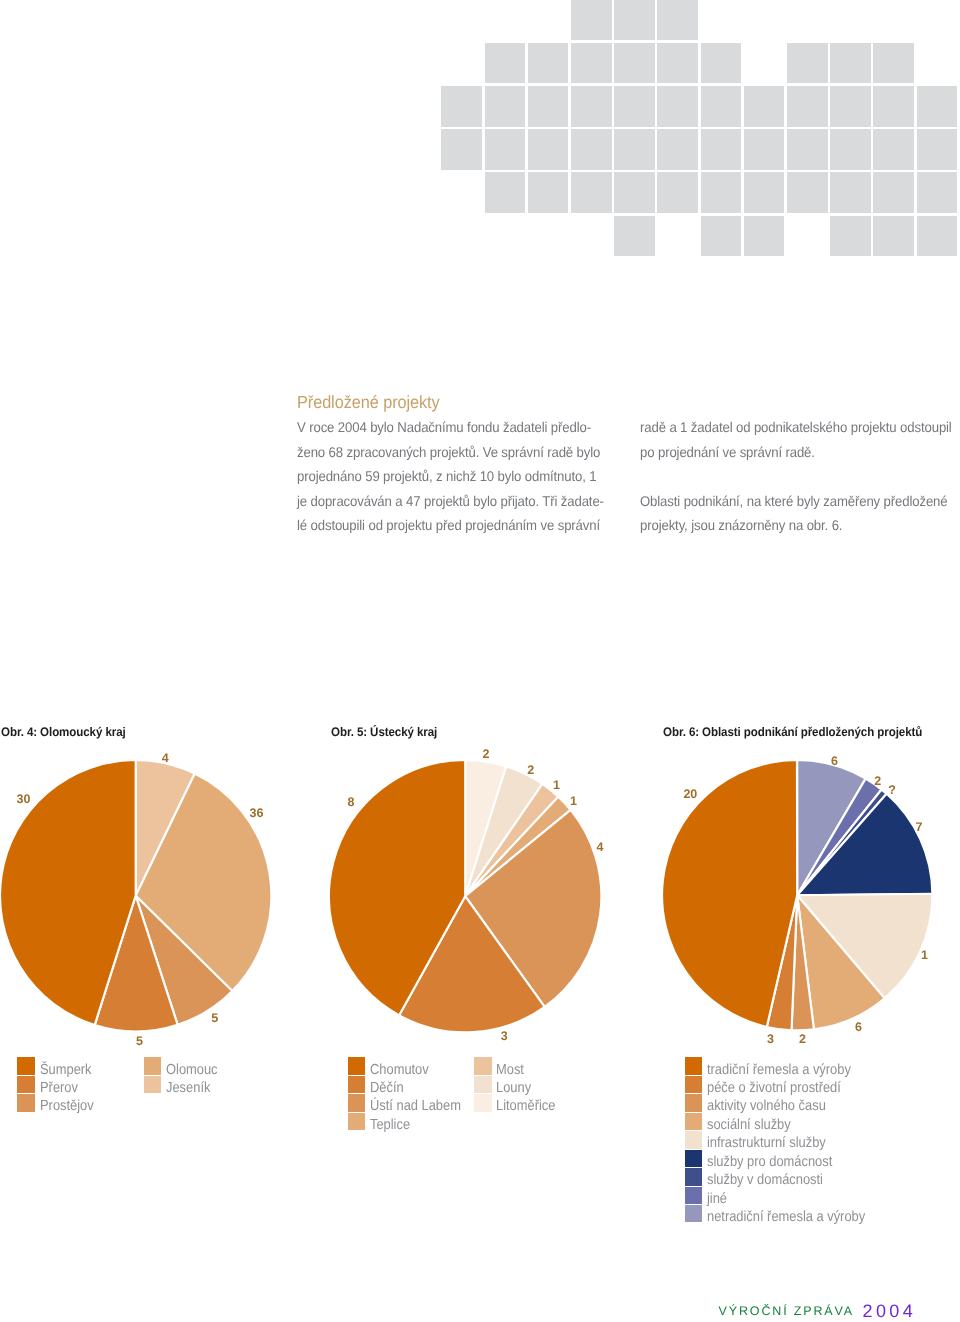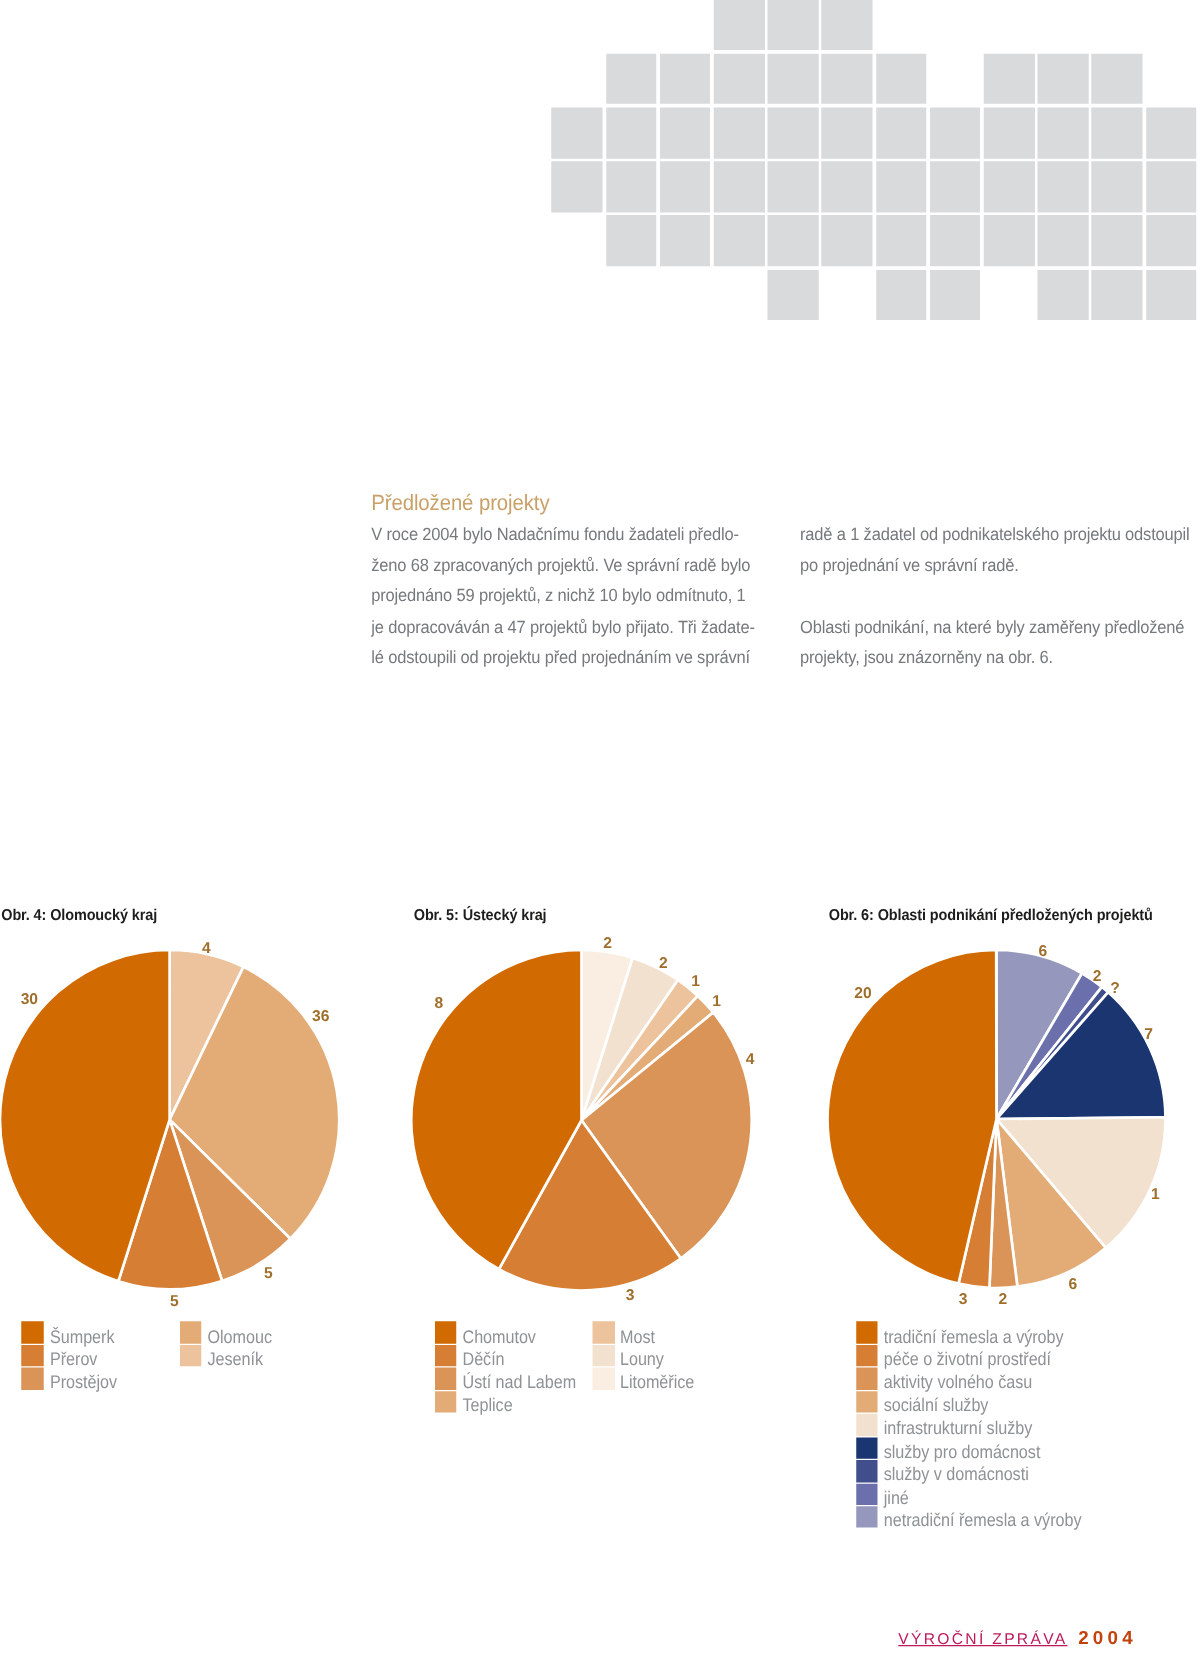--- a/index.html
+++ b/index.html
@@ -22,22 +22,22 @@
   
   .chart-title{position:absolute;font-size:12.55px;font-weight:bold;color:#1d1d1b;white-space:nowrap;letter-spacing:-0.1px;
        transform:scaleX(0.922);transform-origin:0 0;}
   .pie{position:absolute;}
   .vlabel{position:absolute;font-size:12.5px;font-weight:bold;color:#9f6e2b;white-space:nowrap;line-height:12.1px;}
   .lg-sw{position:absolute;width:17px;height:17px;}
   .lg-tx{position:absolute;font-size:14.6px;color:#8e9195;white-space:nowrap;letter-spacing:-0.02px;
        transform:scaleX(0.885);transform-origin:0 0;}
 
   
-  .ft-label{position:absolute;font-size:12.5px;letter-spacing:1.85px;color:#be185d;white-space:nowrap;line-height:12.5px;text-decoration:underline;}
-  .ft-year{position:absolute;font-size:15px;font-weight:bold;letter-spacing:3.4px;color:#c2410c;white-space:nowrap;line-height:12.5px;}
+  .ft-label{position:absolute;font-size:12.5px;letter-spacing:1.85px;color:#15803d;white-space:nowrap;line-height:12.5px;}
+  .ft-year{position:absolute;font-size:18px;font-weight:normal;letter-spacing:3.4px;color:#6d28d9;white-space:nowrap;line-height:12.5px;}
   .ft-page{position:absolute;font-size:12.5px;font-weight:bold;letter-spacing:1.05px;color:#cd7820;white-space:nowrap;line-height:12.5px;}
 </style>
 </head>
 <body>
 
 <div id="page">
   <div id="mosaic">
       <div class="mcell" style="left: 571px; top: -0.4px; width: 40.5px; height: 40.5px; background: rgb(217, 218, 220);"></div>
       <div class="mcell" style="left: 614.2px; top: -0.4px; width: 40.5px; height: 40.5px; background: rgb(217, 218, 220);"></div>
       <div class="mcell" style="left: 657.4px; top: -0.4px; width: 40.5px; height: 40.5px; background: rgb(217, 218, 220);"></div>

